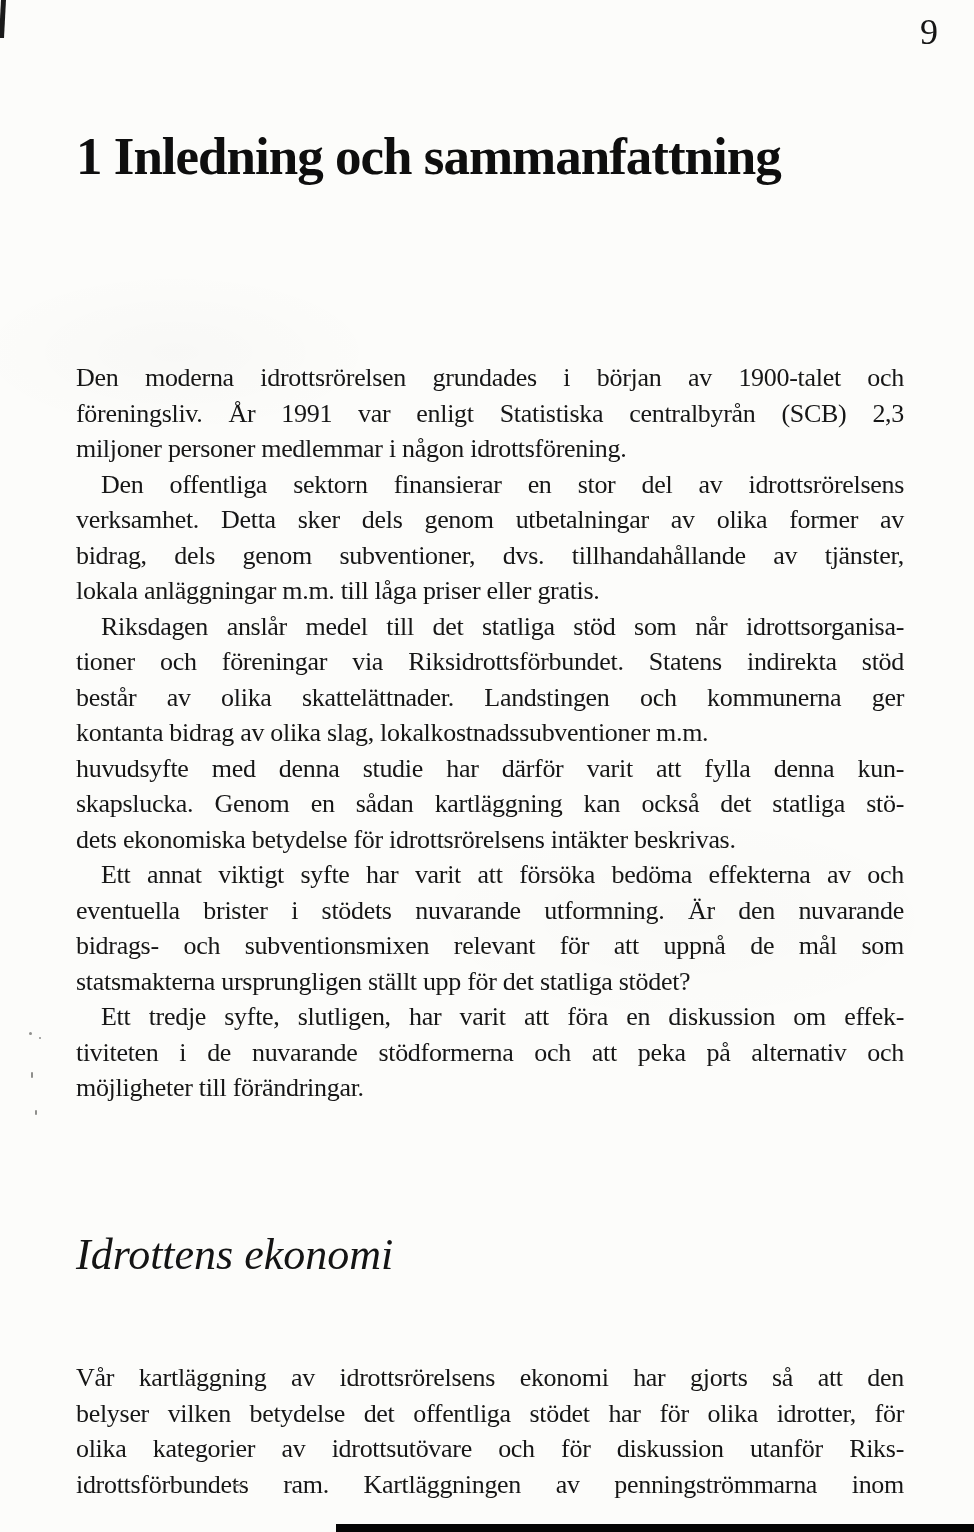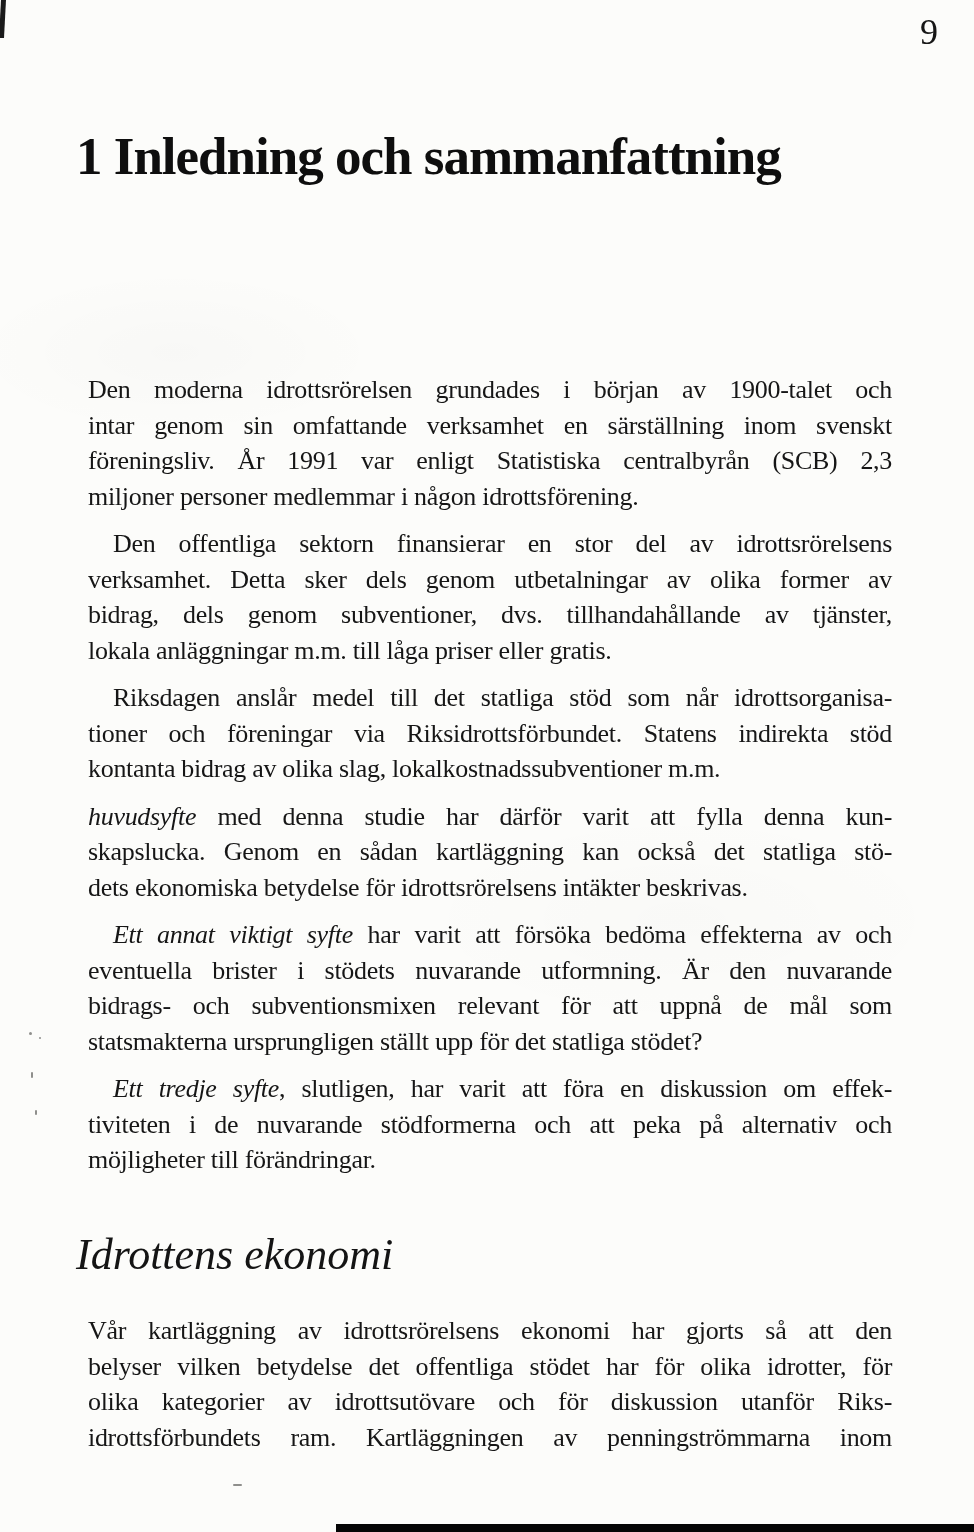--- a/index.html
+++ b/index.html
@@ -40,29 +40,29 @@
   }
   .text-block {
     position: absolute;
     left: 76px;
     width: 828px;
     font-size: 26px;
     line-height: 35.5px;
     letter-spacing: -0.3px;
   }
   .text-block.main { top: 360px; }
-  .text-block.sec  { top: 1301px; }
-  .paragraph { margin: 12px; }
+  .text-block.sec  { top: 1360px; }
+  .paragraph { margin: 0; }
   .line {
     text-align: justify;
     text-align-last: justify;
   }
   .line.end { text-align-last: left; }
   .line.indent { text-indent: 25px; }
-  .it { font-style: italic; }
+  .it { }
   .section-heading {
     position: absolute;
     left: 76px;
     top: 1229px;
     margin: 0;
     font-size: 44px;
     font-weight: 400;
     font-style: italic;
     letter-spacing: 0;
     color: #141414;
@@ -101,33 +101,33 @@
 
 <div class="page">
 
   <div class="page-number">9</div>
 
   <h1 class="chapter-heading">1 Inledning och sammanfattning</h1>
 
   <div class="text-block main">
       <div class="paragraph">
         <div class="line"><span>Den moderna idrottsrörelsen grundades i början av 1900-talet och</span></div>
-        <div class="line"><span>intar genom sin omfattande verksamhet en särställning inom svenskt</span></div>
         <div class="line"><span>föreningsliv. År 1991 var enligt Statistiska centralbyrån (SCB) 2,3</span></div>
         <div class="line end"><span>miljoner personer medlemmar i någon idrottsförening.</span></div>
       </div>
       <div class="paragraph">
         <div class="line indent"><span>Den offentliga sektorn finansierar en stor del av idrottsrörelsens</span></div>
         <div class="line"><span>verksamhet. Detta sker dels genom utbetalningar av olika former av</span></div>
         <div class="line"><span>bidrag, dels genom subventioner, dvs. tillhandahållande av tjänster,</span></div>
         <div class="line end"><span>lokala anläggningar m.m. till låga priser eller gratis.</span></div>
       </div>
       <div class="paragraph">
         <div class="line indent"><span>Riksdagen anslår medel till det statliga stöd som når idrottsorganisa-</span></div>
         <div class="line"><span>tioner och föreningar via Riksidrottsförbundet. Statens indirekta stöd</span></div>
+        <div class="line"><span>består av olika skattelättnader. Landstingen och kommunerna ger</span></div>
         <div class="line end"><span>kontanta bidrag av olika slag, lokalkostnadssubventioner m.m.</span></div>
       </div>
       <div class="paragraph">
         <div class="line"><span class="it">huvudsyfte</span><span> med denna studie har därför varit att fylla denna kun-</span></div>
         <div class="line"><span>skapslucka. Genom en sådan kartläggning kan också det statliga stö-</span></div>
         <div class="line end"><span>dets ekonomiska betydelse för idrottsrörelsens intäkter beskrivas.</span></div>
       </div>
       <div class="paragraph">
         <div class="line indent"><span class="it">Ett annat viktigt syfte</span><span> har varit att försöka bedöma effekterna av och</span></div>
         <div class="line"><span>eventuella brister i stödets nuvarande utformning. Är den nuvarande</span></div>

